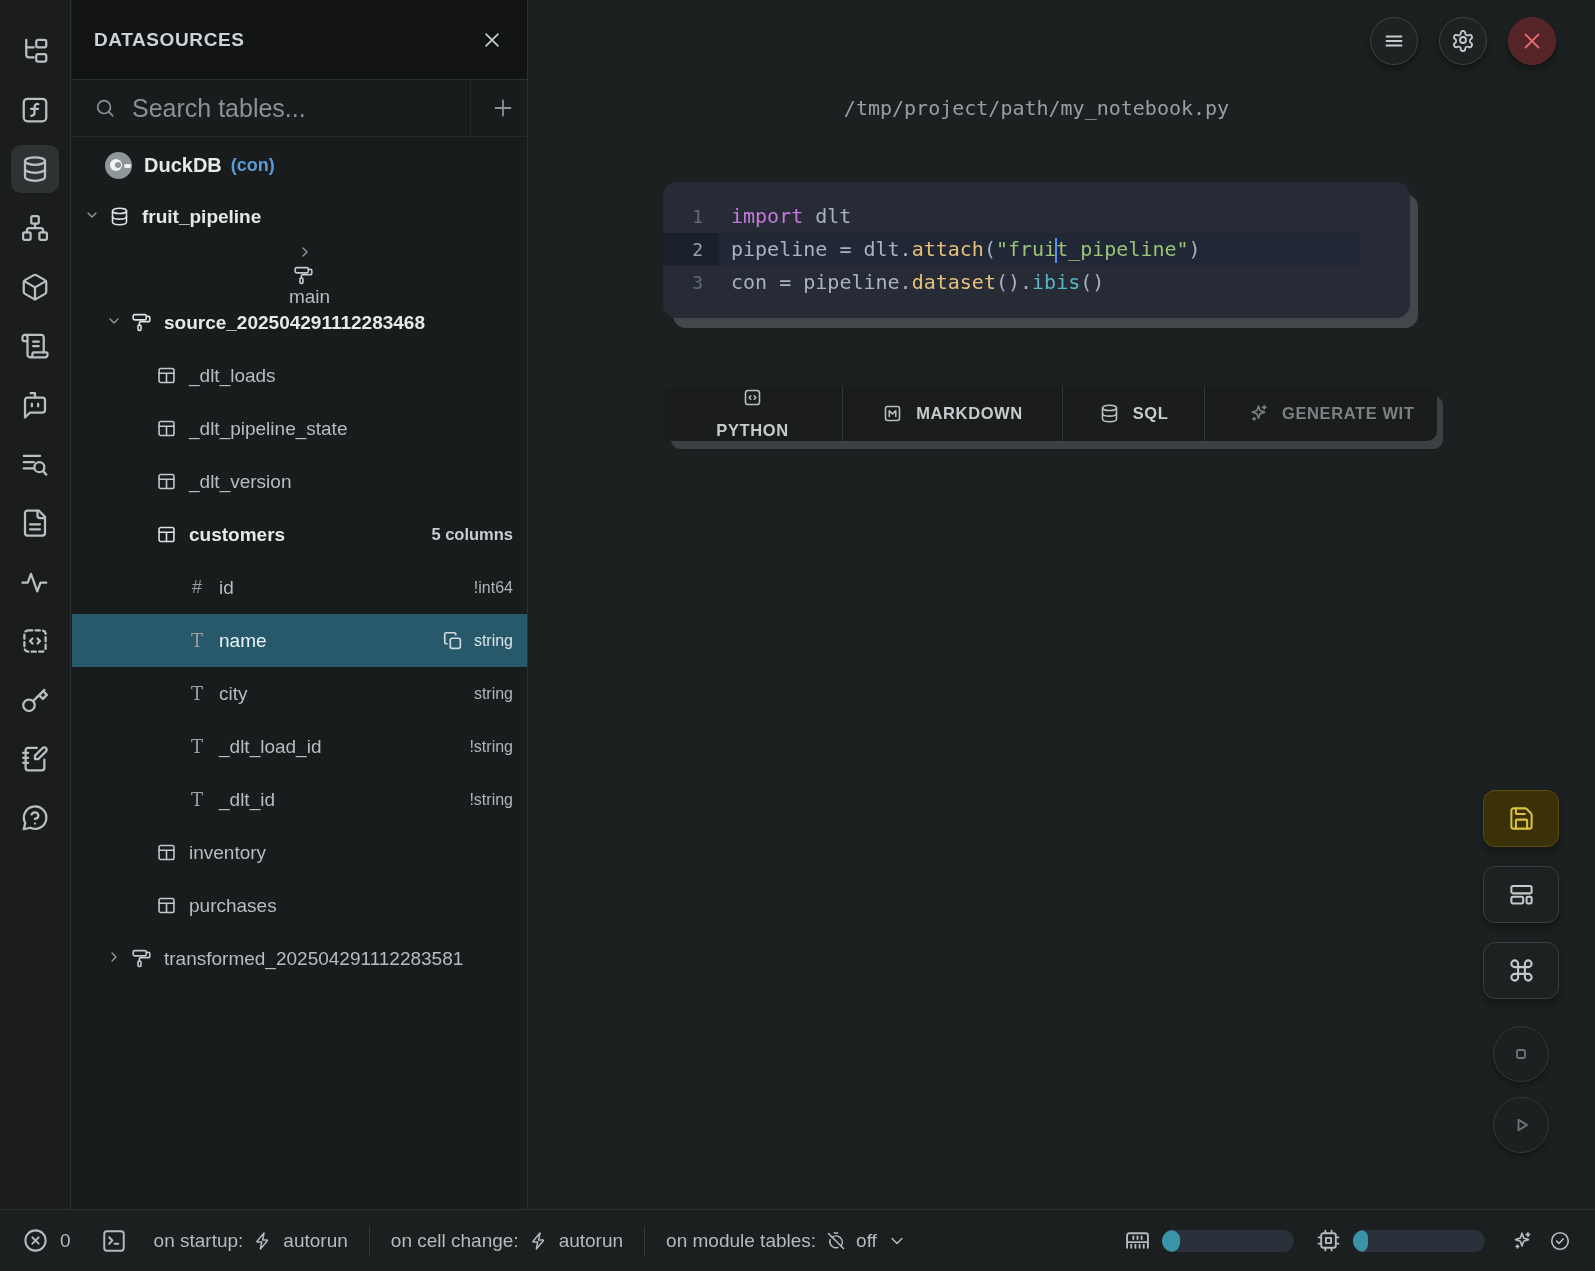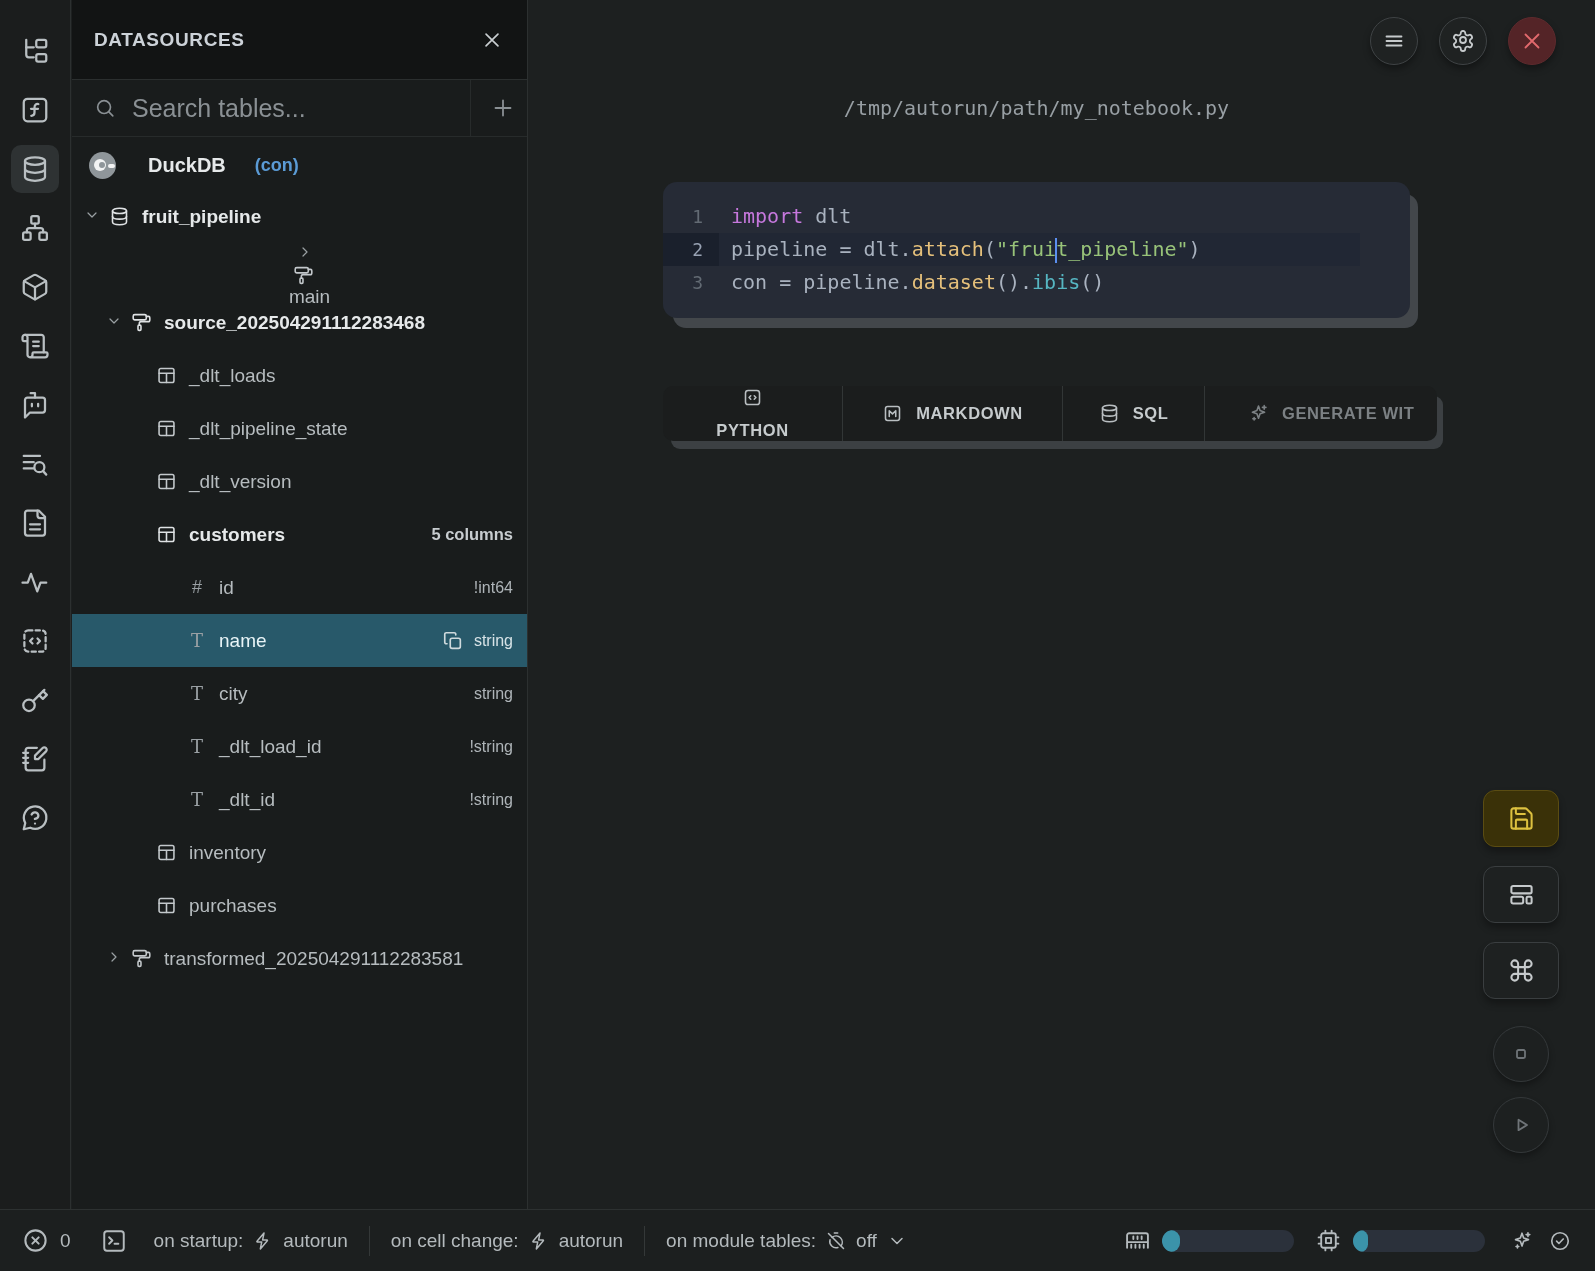--- a/index.html
+++ b/index.html
@@ -271,21 +271,21 @@
       <span class="vdiv"></span>
       <span class="sb-add">
         <span class="ic">
             <svg viewBox="0 0 24 24" fill="none" stroke="currentColor" stroke-width="1.8" stroke-linecap="round" stroke-linejoin="round">
               <path d="M12 4.5v15M4.5 12h15"></path>
             </svg>
           </span>
       </span>
     </div>
     <div class="tree">
-        <div class="tree-row conn" style="padding-left: 17px; gap: 20px;">
+        <div class="tree-row conn" style="padding-left: 33px;">
           <span class="duck">
             <span class="beak"></span>
           </span>
           <span class="label">DuckDB</span>
           <span class="suffix">(con)</span>
         </div>
         <div class="tree-row bold" style="padding-left: 12px;">
           <span class="chev"><svg viewBox="0 0 24 24" fill="none" stroke="currentColor" stroke-width="1.8" stroke-linecap="round" stroke-linejoin="round">
               <path d="m6 9 6 6 6-6"></path>
             </svg></span>
@@ -439,21 +439,21 @@
             <circle cx="12" cy="11" r="3"></circle>
           </svg>
         </div>
         <div class="cbtn danger">
           <svg viewBox="0 0 24 24" fill="none" stroke="currentColor" stroke-width="1.8" stroke-linecap="round" stroke-linejoin="round">
             <path d="M5.5 5.5l13 13M18.5 5.5l-13 13"></path>
           </svg>
         </div>
       </div>
 
-    <div class="nb-title mono">/tmp/autorun/path/my_notebook.py</div>
+    <div class="nb-title mono">/tmp/project/path/my_notebook.py</div>
 
     <div class="cell mono">
         <div class="cl">
           <span class="num">1</span>
           <span class="code"><span class="tok-kw">import</span><span class="tok-pl"> dlt</span></span>
         </div>
         <div class="cl active">
           <span class="num">2</span>
           <span class="code"><span class="tok-pl">pipeline </span><span class="tok-pl">= </span><span class="tok-pl">dlt.</span><span class="tok-fn">attach</span><span class="tok-pl">(</span><span class="tok-str">"frui</span><span class="cursor"></span><span class="tok-str">t_pipeline"</span><span class="tok-pl">)</span></span>
         </div>

